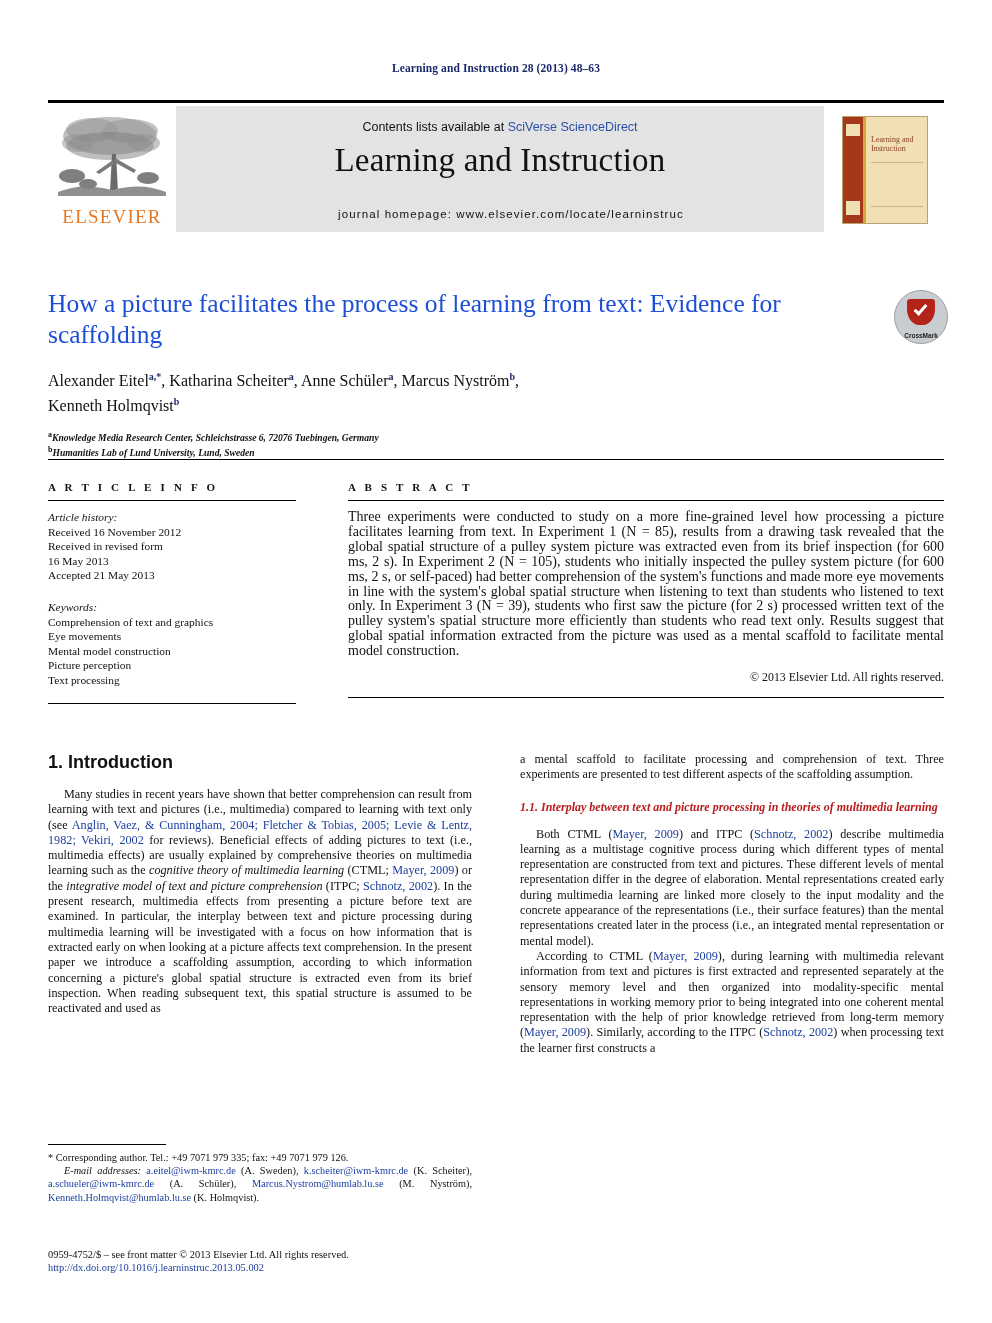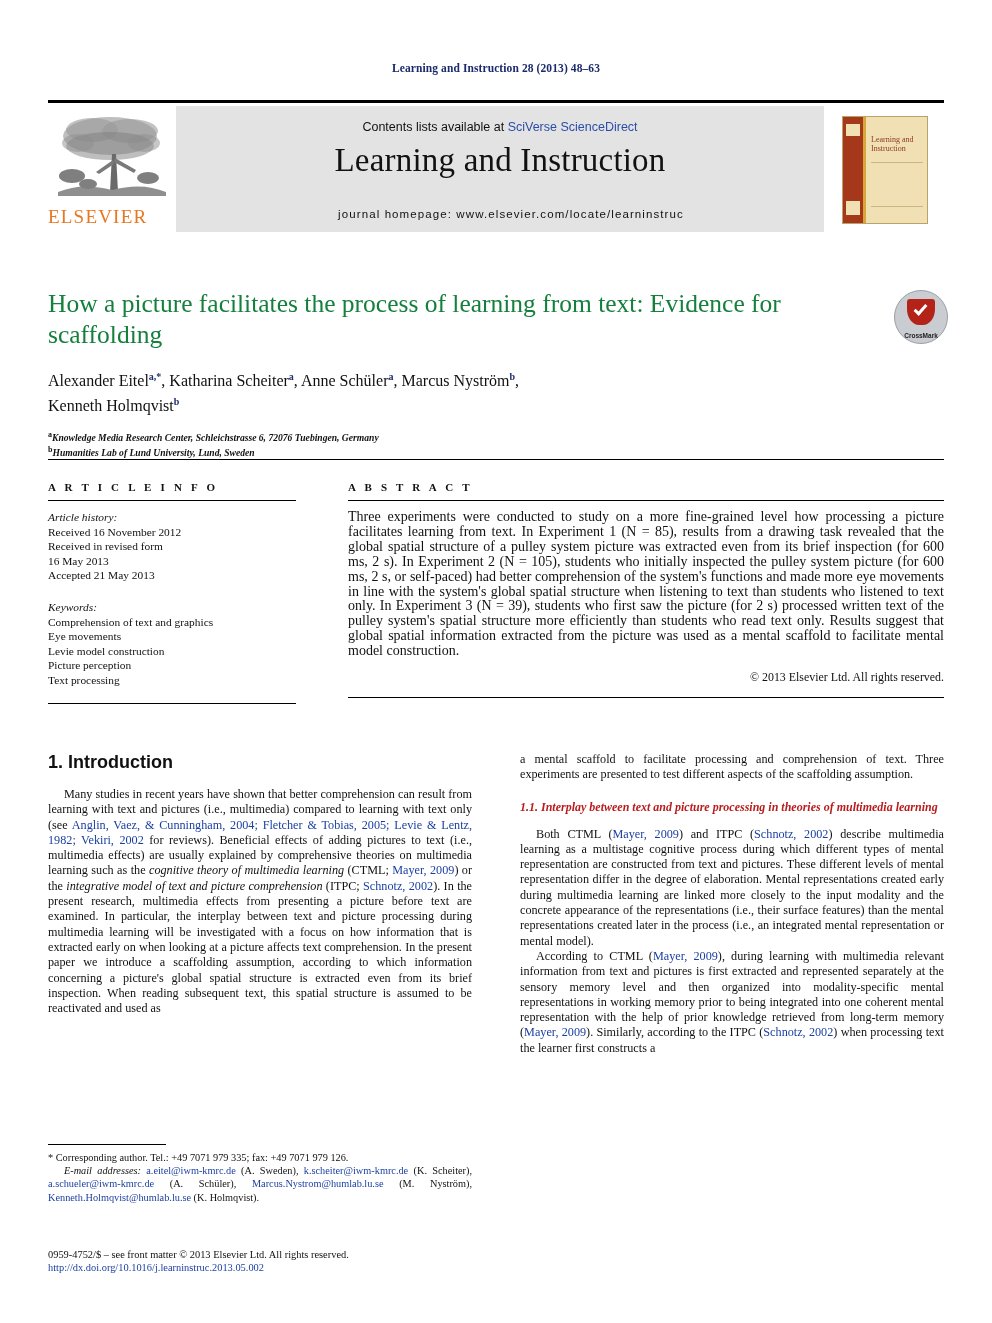--- a/index.html
+++ b/index.html
@@ -58,21 +58,21 @@
   .tree-wrap {
     position: absolute;
     left: 4px; top: 4px;
     width: 120px; height: 92px;
     overflow: hidden;
   }
   .elsevier-word {
     position: absolute;
     left: 0; bottom: 4px;
     width: 128px;
-    text-align: left;
+    text-align: center;
     font-family: "Liberation Serif", serif;
     font-size: 19px;
     letter-spacing: 1.2px;
     color: #e87722;
   }
   .mast-center {
     flex: 1 1 auto;
     background: #e3e3e3;
     position: relative;
   }
@@ -174,21 +174,21 @@
     position: absolute;
     left: 48px; top: 288px;
     width: 800px;
   }
   h1.article-title {
     margin: 0;
     font-family: "Liberation Serif", serif;
     font-weight: normal;
     font-size: 25.5px;
     line-height: 31px;
-    color: #15803d;
+    color: #1d4ed8;
   }
   .authors {
     margin-top: 16px;
     font-size: 16px;
     line-height: 21px;
     color: #111;
   }
   .authors sup { color: #1b2a6b; font-size: 10px; font-weight: bold; }
   .affils {
     margin-top: 12px;
@@ -452,21 +452,21 @@
       <div class="ital">Article history:</div>
       <div>Received 16 November 2012</div>
       <div>Received in revised form</div>
       <div>16 May 2013</div>
       <div>Accepted 21 May 2013</div>
     </div>
     <div class="info-body kw-block">
       <div class="ital">Keywords:</div>
       <div>Comprehension of text and graphics</div>
       <div>Eye movements</div>
-      <div>Levie model construction</div>
+      <div>Mental model construction</div>
       <div>Picture perception</div>
       <div>Text processing</div>
     </div>
     <div class="bottom-rule"></div>
   </div>
 
   <div class="abs-col">
     <div class="sec-label">A B S T R A C T</div>
     <div class="thin-rule"></div>
     <div class="abs-body">Three experiments were conducted to study on a more fine-grained level how processing a picture facilitates learning from text. In Experiment 1 (N = 85), results from a drawing task revealed that the global spatial structure of a pulley system picture was extracted even from its brief inspection (for 600 ms, 2 s). In Experiment 2 (N = 105), students who initially inspected the pulley system picture (for 600 ms, 2 s, or self-paced) had better comprehension of the system's functions and made more eye movements in line with the system's global spatial structure when listening to text than students who listened to text only. In Experiment 3 (N = 39), students who first saw the picture (for 2 s) processed written text of the pulley system's spatial structure more efficiently than students who read text only. Results suggest that global spatial information extracted from the picture was used as a mental scaffold to facilitate mental model construction.</div>

